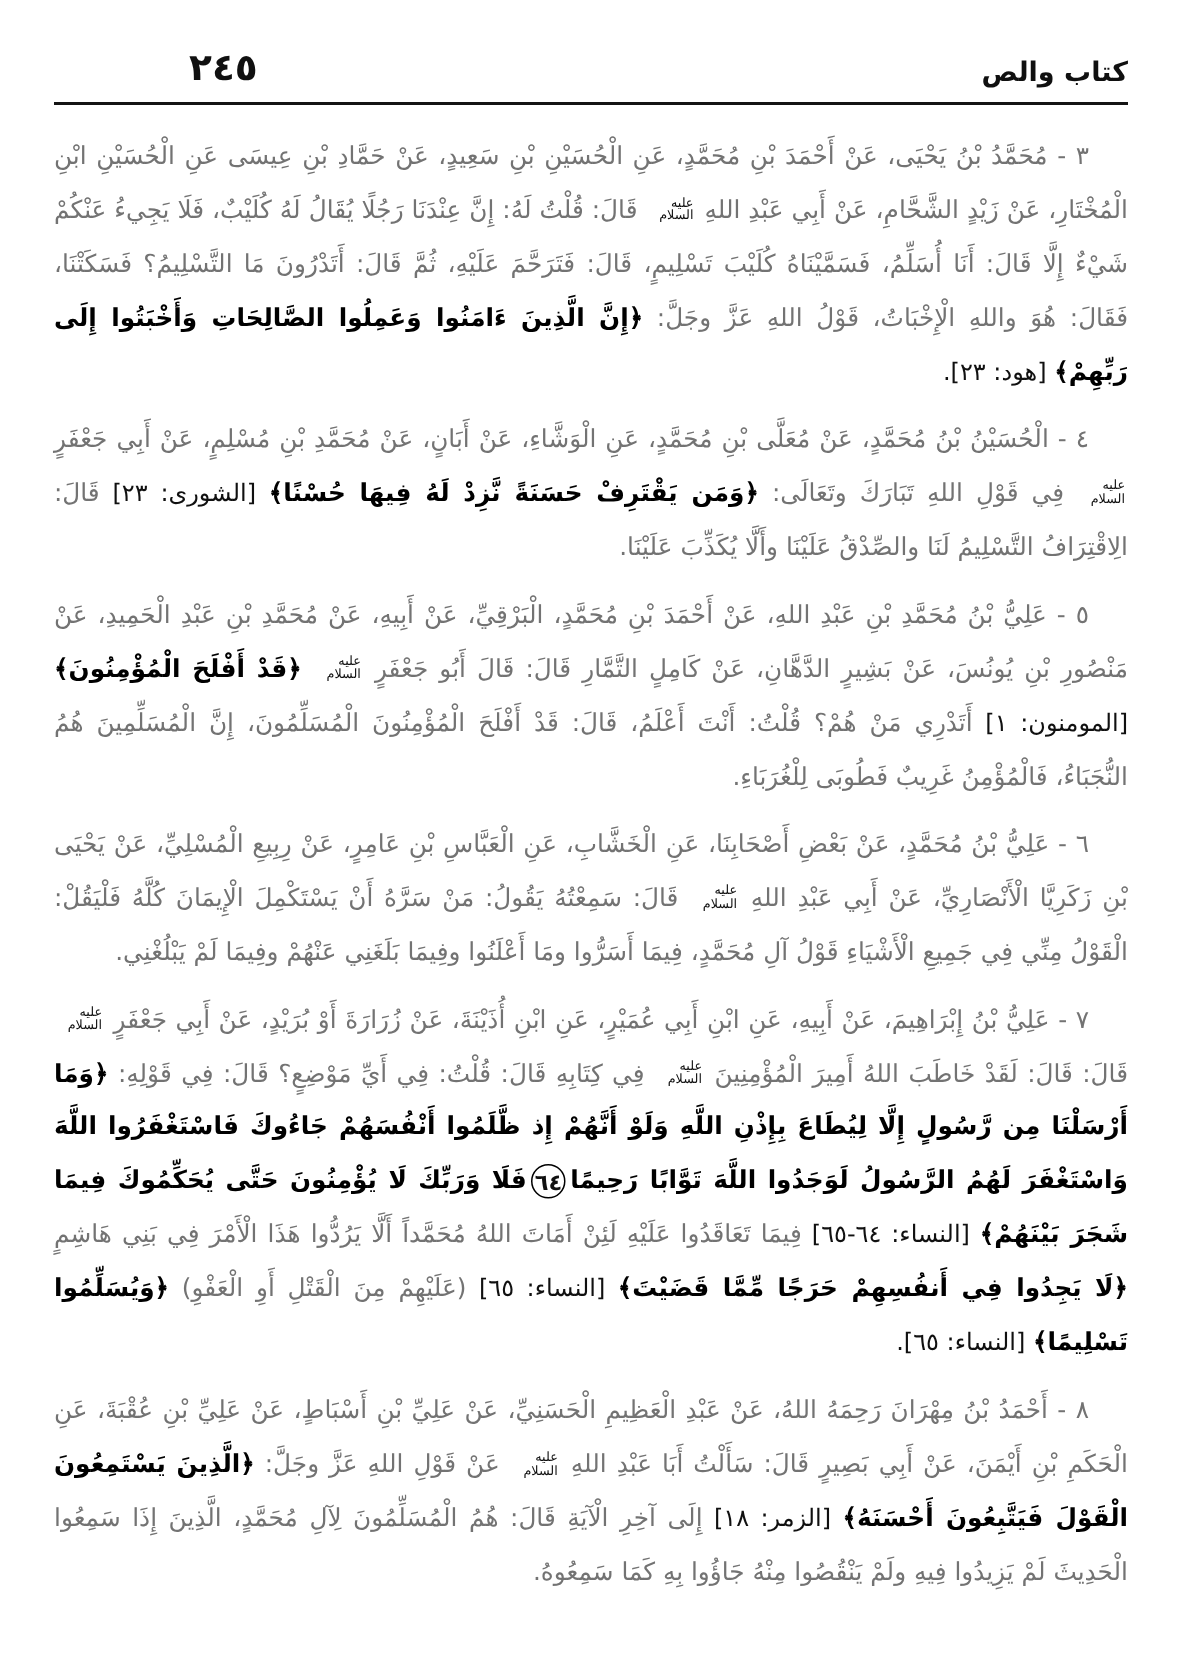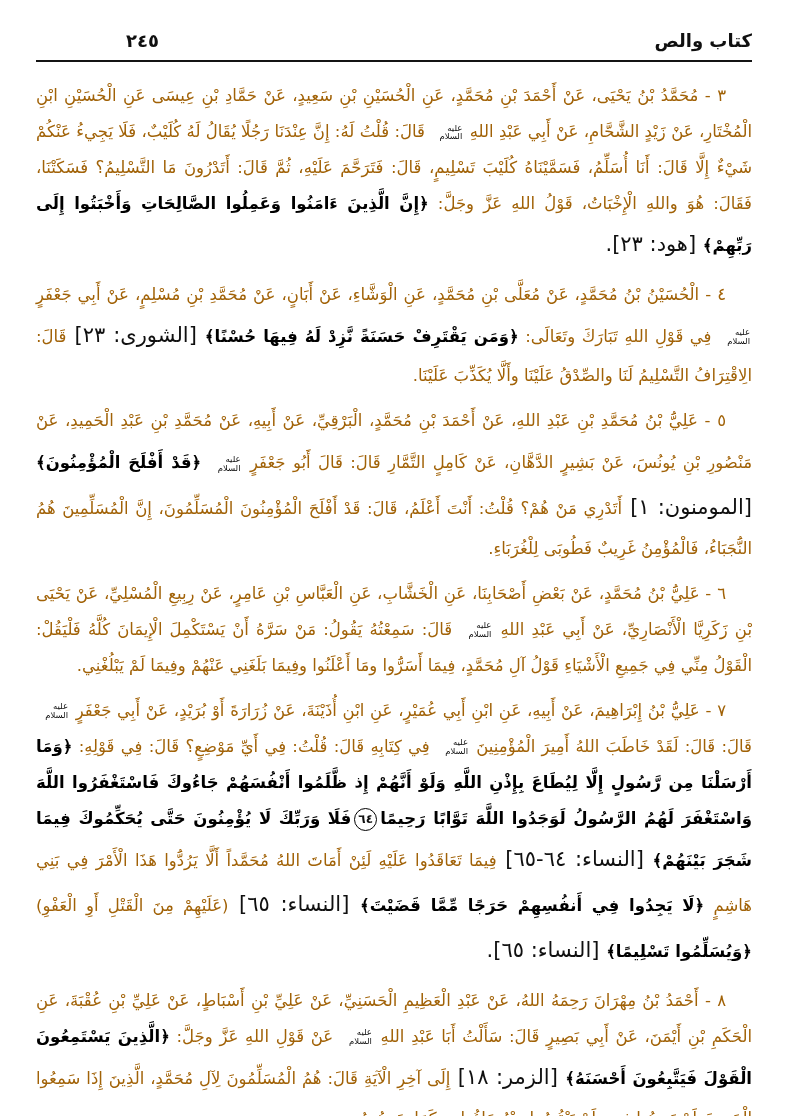--- a/index.html
+++ b/index.html
@@ -28,61 +28,61 @@
     padding-bottom: 9px;
     margin-bottom: 16px;
   }
   .header-title {
     font-weight: 700;
     font-size: 18px;
     letter-spacing: 0.5px;
   }
   .page-number {
     font-weight: 700;
-    font-size: 18px;
+    font-size: 25px;
     padding-left: 90px;
   }
   .content {
     direction: rtl;
     text-align: justify;
     font-size: 16.5px;
     line-height: 2.18;
   }
   p.hadith {
     margin: 0 0 9px 0;
     text-indent: 26px;
   }
-  .t { color: #a16207; }
+  .t { color: #737373; }
   .quran {
     font-weight: 700;
     color: #000000;
   }
   .ref {
     color: #101010;
-    font-size: 21px;
+    font-size: 16px;
   }
   .as {
     display: inline-block;
     width: 30px;
     font-size: 8.5px;
     line-height: 1.05;
     vertical-align: middle;
     text-indent: 0;
     margin: 0 2px;
     color: #101010;
   }
   .medallion {
     display: inline-flex;
     align-items: center;
     justify-content: center;
     width: 21px;
     height: 21px;
     border: 1.5px solid #000;
     border-radius: 50%;
-    font-size: 12px;
+    font-size: 15px;
     font-weight: 700;
     vertical-align: middle;
     margin: 0 3px;
     text-indent: 0;
     box-shadow: 0 0 0 1px #fff inset;
   }
 </style>
 </head>
 <body>
 

